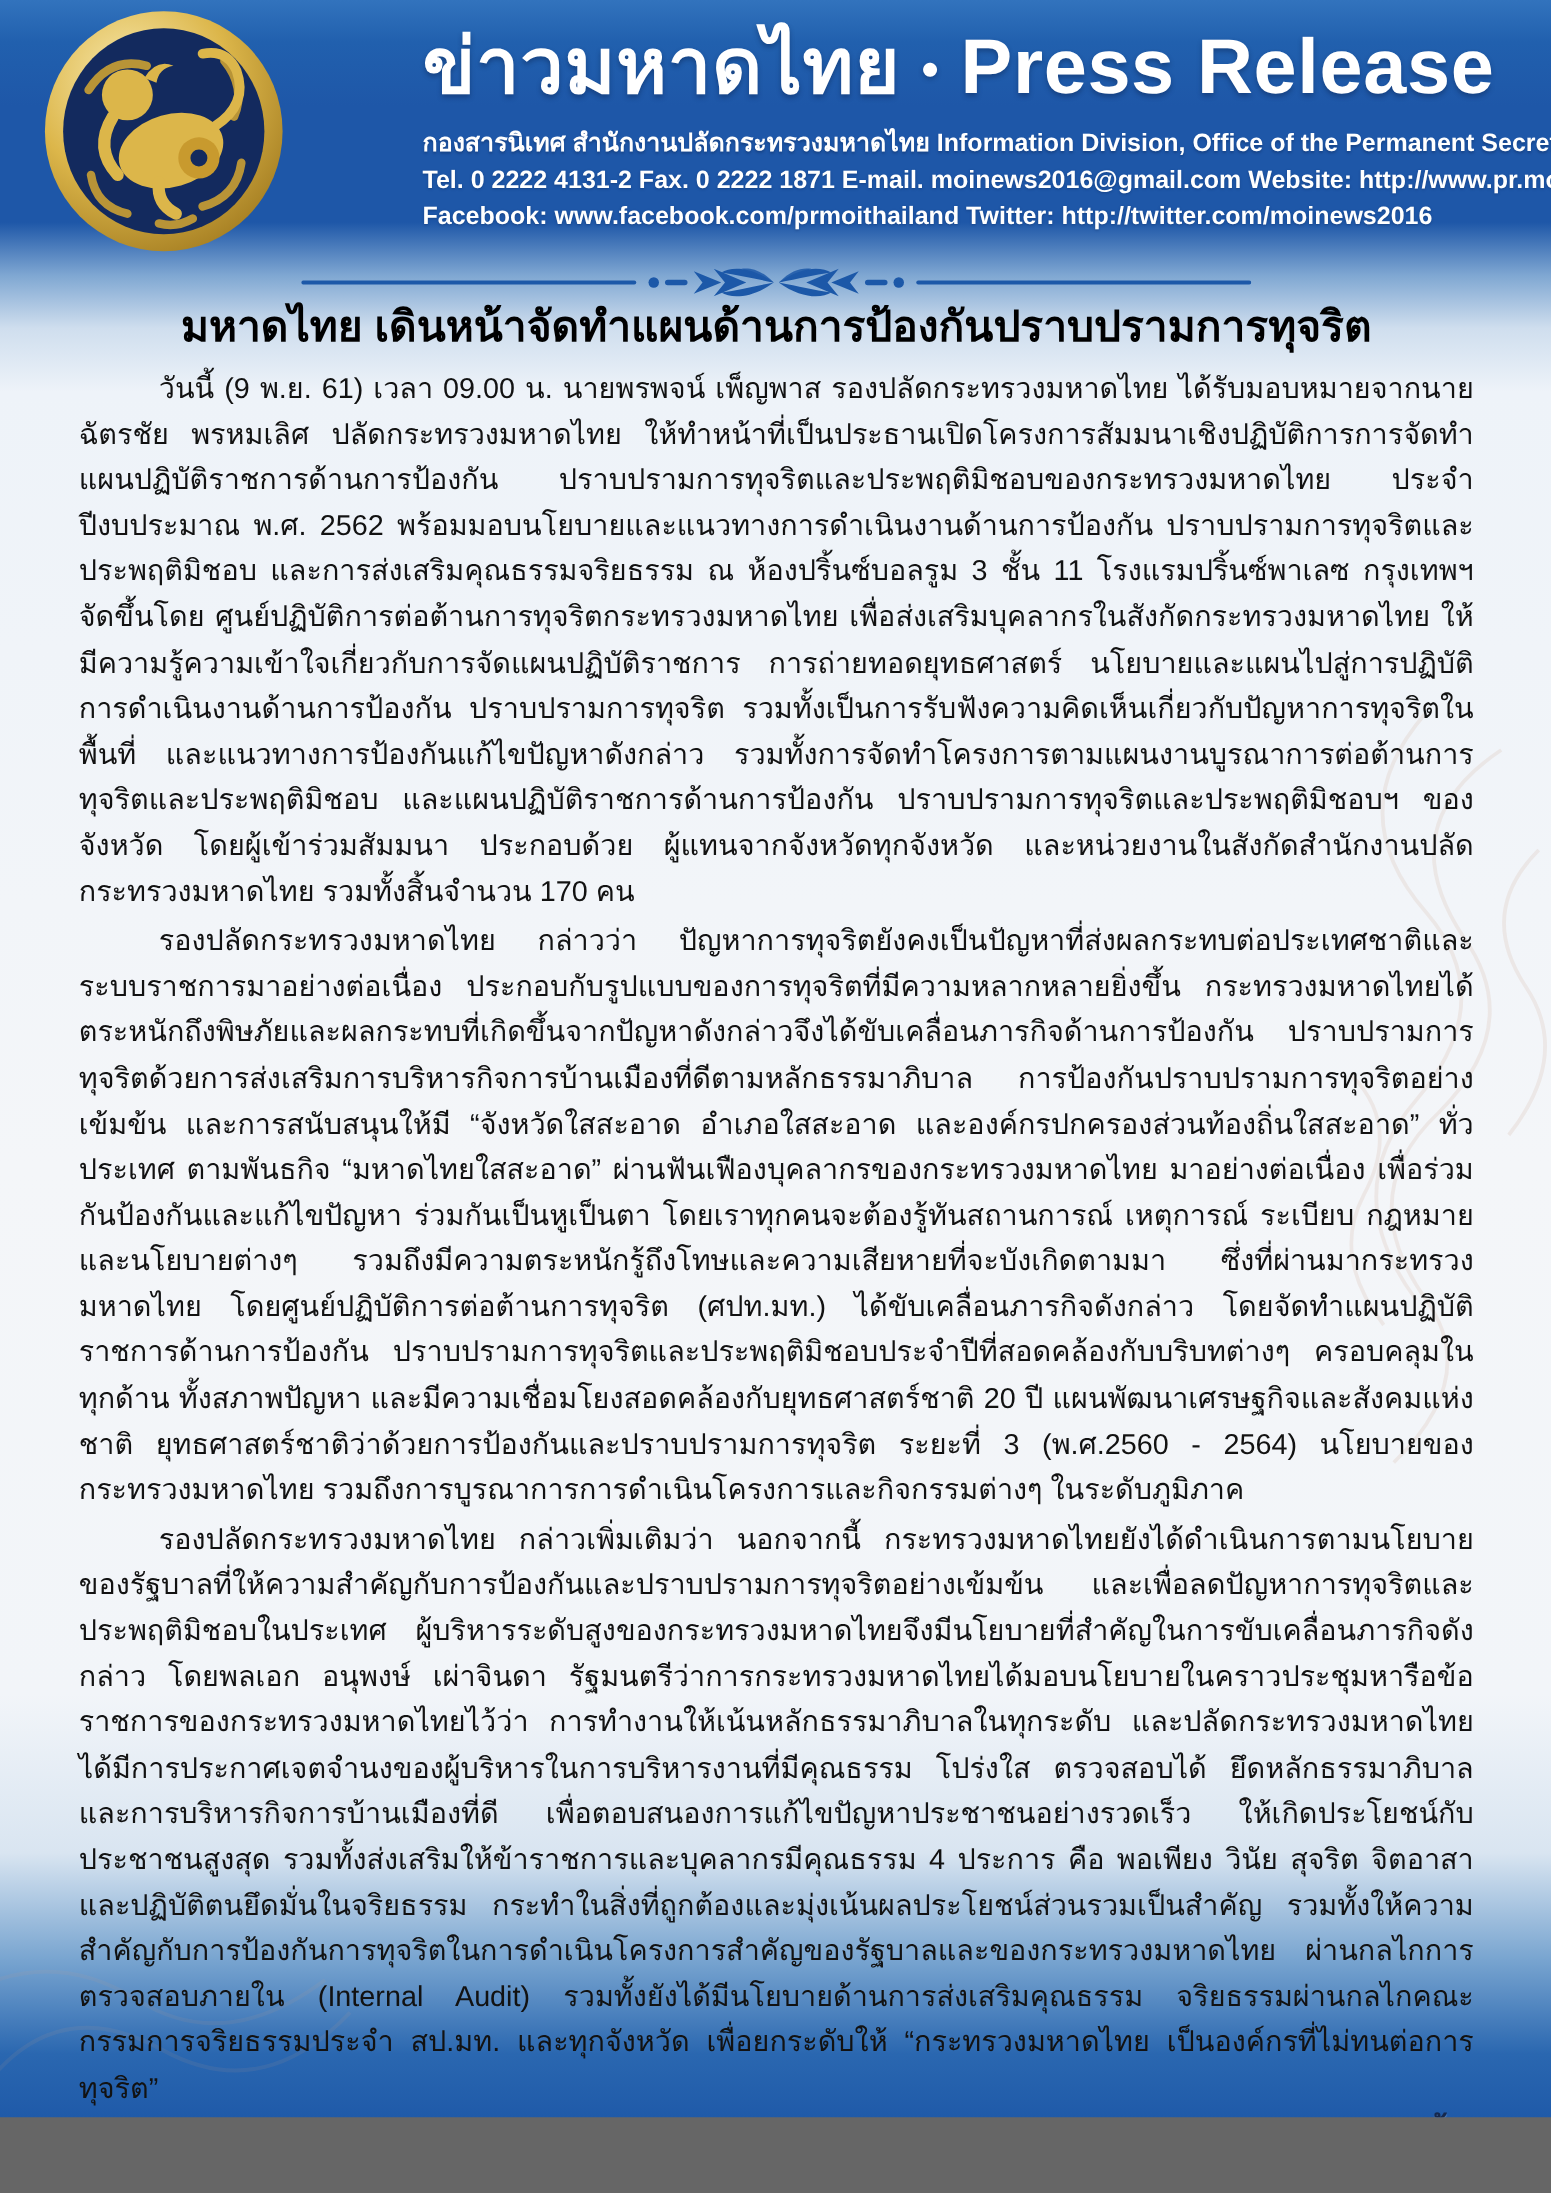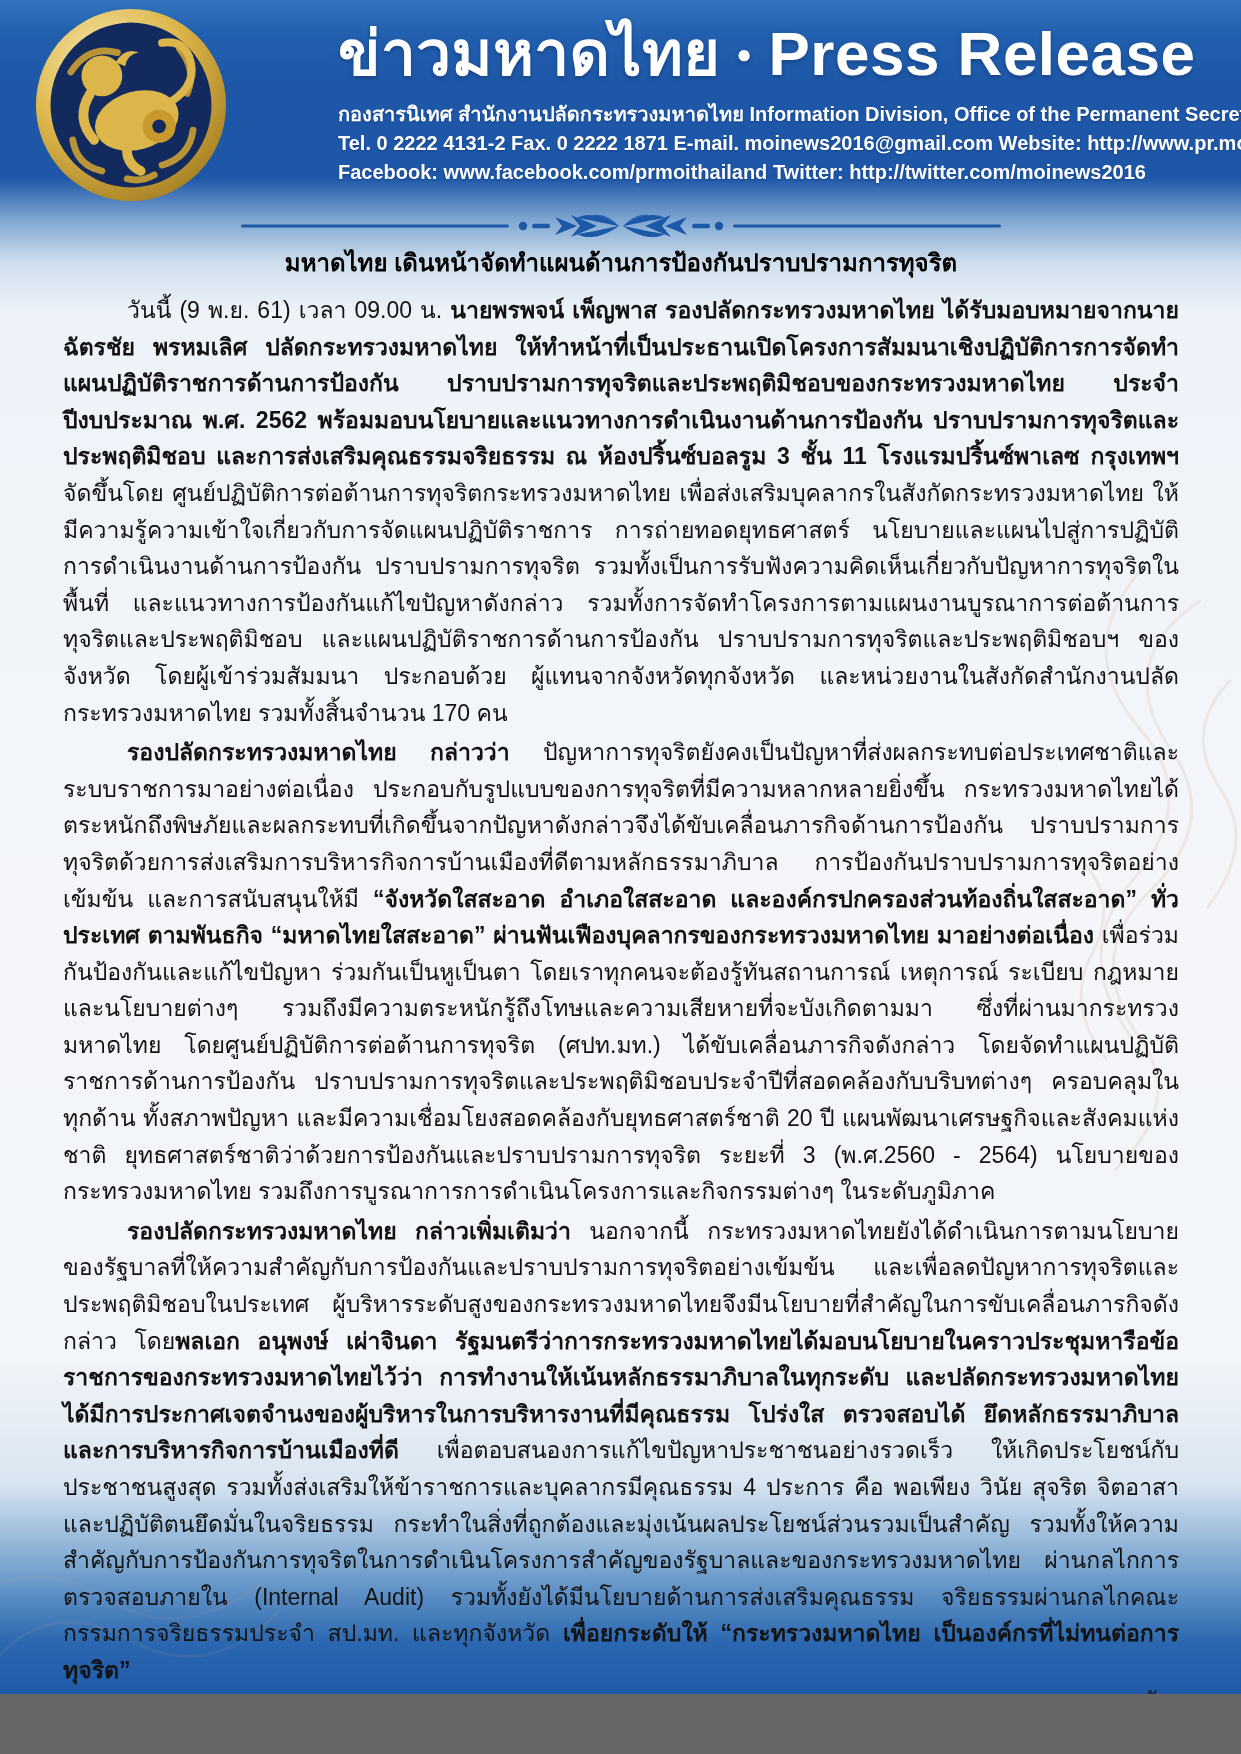--- a/index.html
+++ b/index.html
@@ -39,31 +39,31 @@
   .sub.first{margin-top:10px;}
   
   .divider{position:absolute;left:0;top:212px;width:100%;text-align:center;}
   
   .article{
     position:absolute;left:63px;top:243px;width:1116px;
     color:#121212;
   }
   .headline{
     margin:0 0 10px 0;
-    font-size:24px;font-weight:bold;color:#000;
+    font-size:34px;font-weight:bold;color:#000;
     text-align:center;line-height:39px;
   }
   .para{
     margin:0;padding:0;
     font-size:23px;line-height:36.6px;
     text-align:justify;text-align-last:left;
     text-indent:64px;
   }
   .para + .para{margin-top:3px;}
-  .b{font-weight:bold;margin-top:24px;}
+  .b{font-weight:normal;margin-top:24px;}
   
   .footer-note{
     position:absolute;right:70px;top:1688px;
     font-size:25px;color:#15284d;font-weight:bold;
     text-shadow:0 1px 1px rgba(255,255,255,.25);
   }
   
   .watermark{position:absolute;right:0;top:560px;opacity:.16;pointer-events:none;}
   .watermark2{position:absolute;left:-60px;top:1280px;opacity:.10;pointer-events:none;}
 </style>

